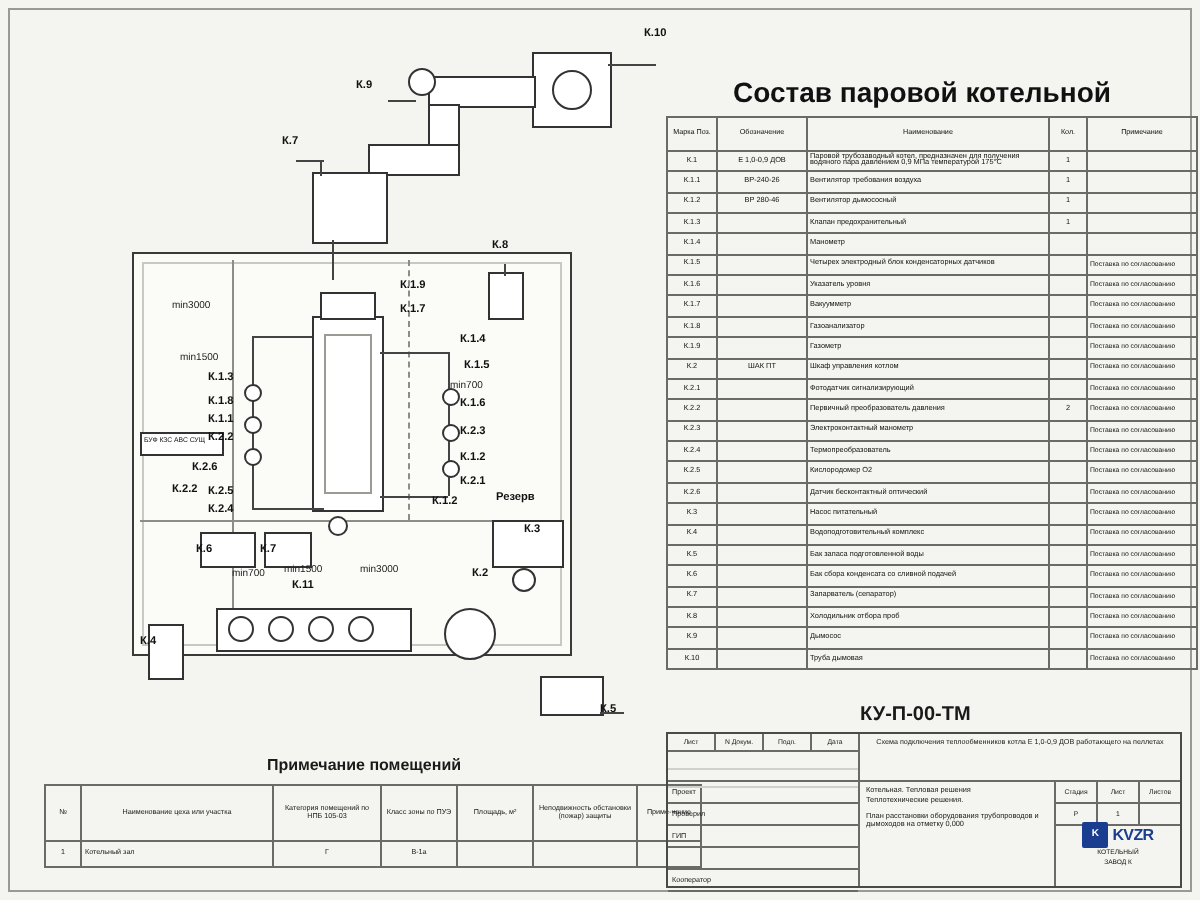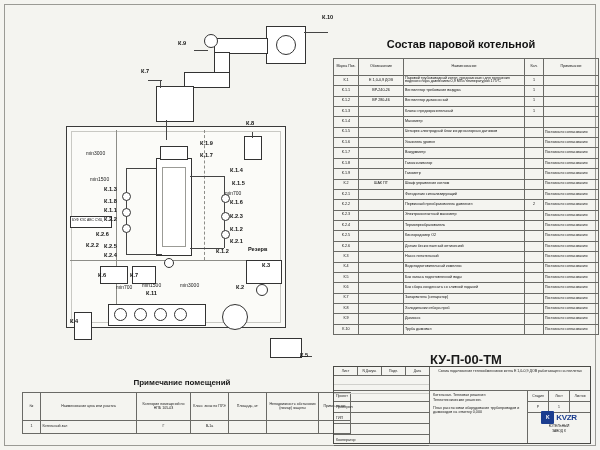--- a/index.html
+++ b/index.html
@@ -48,21 +48,21 @@
     font-family:"Liberation Sans", sans-serif;
   }
   .lbl.b{font-weight:bold;}
   .dim{
     position:absolute;font-size:5px;color:#222;white-space:nowrap;
   }
 
   
   .rt-title{
     position:absolute;left:333px;top:38px;width:256px;
-    text-align:center;font-size:11px;font-weight:bold;color:#111;
+    text-align:center;font-size:14px;font-weight:bold;color:#111;
   }
   table.spec{
     position:absolute;left:333px;top:58px;width:258px;
     border-collapse:collapse;table-layout:fixed;
     font-size:3.7px;color:#111;
   }
   table.spec td,table.spec th{
     border:0.5px solid #6a6a66;padding:0.4px 1px;line-height:1.05;
     vertical-align:middle;
   }
@@ -529,14 +529,14 @@
         <div class="mark">
           <div class="sq">K</div>
           <div class="kvzr">KVZR</div>
         </div>
         <div class="sub1">КОТЕЛЬНЫЙ</div>
         <div class="sub1">ЗАВОД К</div>
       </div>
     </div>
   </div>
 
-  <div class="mini" style="left:430px;top:352px;font-size:13px;">КУ-П-00-ТМ</div>
+  <div class="mini" style="left:430px;top:352px;font-size:10px;">КУ-П-00-ТМ</div>
 </div>
 
 </body></html>

